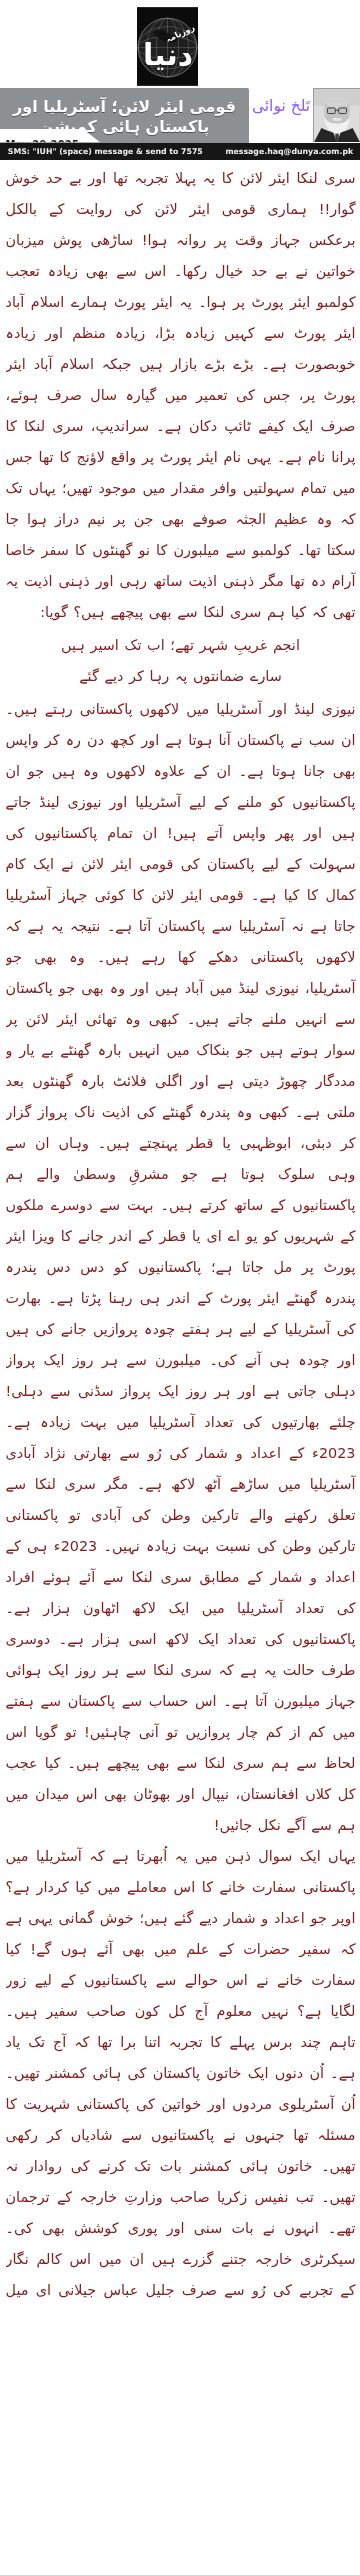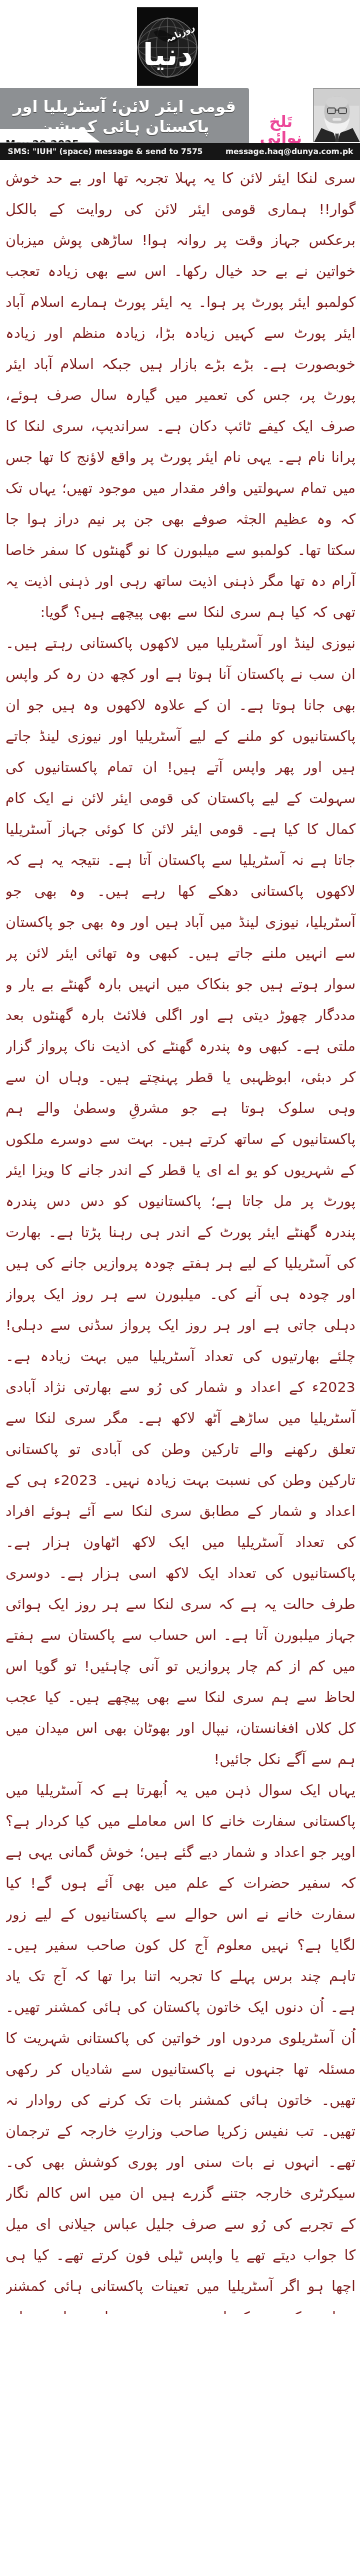--- a/index.html
+++ b/index.html
@@ -23,22 +23,22 @@
     position:absolute; left:0; top:129px; width:100px; height:31px; background:#ffffff;
     clip-path:polygon(0 0, 83px 0, 100px 13.3px, 0 13.3px);
     display:flex; align-items:center; z-index:3;
   }
   .date { font-weight:bold; font-size:10px; color:#1c1c1c; padding-left:5.5px; letter-spacing:0.2px; }
   .authorbox {
     position:absolute; left:249px; top:88px; width:64px; height:55px; background:#ffffff;
     text-align:center; overflow:hidden;
   }
   .colname {
-    font-size:15.5px; font-weight:bold; color:#ec4899; direction:rtl; unicode-bidi:plaintext;
-    margin-top:27px; line-height:1;
+    font-size:15.5px; font-weight:normal; color:#8b5cf6; direction:rtl; unicode-bidi:plaintext;
+    margin-top:11px; line-height:1;
   }
   .photo {
     position:absolute; left:313px; top:88px; width:47px; height:54px;
     border:0.6px solid #9a9a9a; box-sizing:border-box; background:#e9e9e9;
   }
   .contactbar {
     position:absolute; left:0; top:143px; width:361px; height:16.6px; background:#161616;
     color:#f2f2f2; display:flex; justify-content:space-between; align-items:center;
     font-size:7.8px; font-weight:bold; padding:0 7.8px; box-sizing:border-box; z-index:2;
   }
@@ -104,19 +104,23 @@
     </svg>
   </div>
 
   <div class="contactbar">
     <span>SMS: "IUH" (space) message &amp; send to 7575</span>
     <span>message.haq@dunya.com.pk</span>
   </div>
 
   <div class="article">
     <p>سری لنکا ایئر لائن کا یہ پہلا تجربہ تھا اور بے حد خوش گوار!! ہماری قومی ایئر لائن کی روایت کے بالکل برعکس جہاز وقت پر روانہ ہوا! ساڑھی پوش میزبان خواتین نے بے حد خیال رکھا۔ اس سے بھی زیادہ تعجب کولمبو ایئر پورٹ پر ہوا۔ یہ ایئر پورٹ ہمارے اسلام آباد ایئر پورٹ سے کہیں زیادہ بڑا، زیادہ منظم اور زیادہ خوبصورت ہے۔ بڑے بڑے بازار ہیں جبکہ اسلام آباد ایئر پورٹ پر، جس کی تعمیر میں گیارہ سال صرف ہوئے، صرف ایک کیفے ٹائپ دکان ہے۔ سراندیپ، سری لنکا کا پرانا نام ہے۔ یہی نام ایئر پورٹ پر واقع لاؤنج کا تھا جس میں تمام سہولتیں وافر مقدار میں موجود تھیں؛ یہاں تک کہ وہ عظیم الجثہ صوفے بھی جن پر نیم دراز ہوا جا سکتا تھا۔ کولمبو سے میلبورن کا نو گھنٹوں کا سفر خاصا آرام دہ تھا مگر ذہنی اذیت ساتھ رہی اور ذہنی اذیت یہ تھی کہ کیا ہم سری لنکا سے بھی پیچھے ہیں؟ گویا:</p>
+    <div class="couplet">
+      <div>انجم غریبِ شہر تھے؛ اب تک اسیر ہیں</div>
+      <div>سارے ضمانتوں پہ رہا کر دیے گئے</div>
+    </div>
     <p>نیوزی لینڈ اور آسٹریلیا میں لاکھوں پاکستانی رہتے ہیں۔ ان سب نے پاکستان آنا ہوتا ہے اور کچھ دن رہ کر واپس بھی جانا ہوتا ہے۔ ان کے علاوہ لاکھوں وہ ہیں جو ان پاکستانیوں کو ملنے کے لیے آسٹریلیا اور نیوزی لینڈ جاتے ہیں اور پھر واپس آتے ہیں! ان تمام پاکستانیوں کی سہولت کے لیے پاکستان کی قومی ایئر لائن نے ایک کام کمال کا کیا ہے۔ قومی ایئر لائن کا کوئی جہاز آسٹریلیا جاتا ہے نہ آسٹریلیا سے پاکستان آتا ہے۔ نتیجہ یہ ہے کہ لاکھوں پاکستانی دھکے کھا رہے ہیں۔ وہ بھی جو آسٹریلیا، نیوزی لینڈ میں آباد ہیں اور وہ بھی جو پاکستان سے انہیں ملنے جاتے ہیں۔ کبھی وہ تھائی ایئر لائن پر سوار ہوتے ہیں جو بنکاک میں انہیں بارہ گھنٹے بے یار و مددگار چھوڑ دیتی ہے اور اگلی فلائٹ بارہ گھنٹوں بعد ملتی ہے۔ کبھی وہ پندرہ گھنٹے کی اذیت ناک پرواز گزار کر دبئی، ابوظہبی یا قطر پہنچتے ہیں۔ وہاں ان سے وہی سلوک ہوتا ہے جو مشرقِ وسطیٰ والے ہم پاکستانیوں کے ساتھ کرتے ہیں۔ بہت سے دوسرے ملکوں کے شہریوں کو یو اے ای یا قطر کے اندر جانے کا ویزا ایئر پورٹ پر مل جاتا ہے؛ پاکستانیوں کو دس دس پندرہ پندرہ گھنٹے ایئر پورٹ کے اندر ہی رہنا پڑتا ہے۔ بھارت کی آسٹریلیا کے لیے ہر ہفتے چودہ پروازیں جانے کی ہیں اور چودہ ہی آنے کی۔ میلبورن سے ہر روز ایک پرواز دہلی جاتی ہے اور ہر روز ایک پرواز سڈنی سے دہلی! چلئے بھارتیوں کی تعداد آسٹریلیا میں بہت زیادہ ہے۔ 2023ء کے اعداد و شمار کی رُو سے بھارتی نژاد آبادی آسٹریلیا میں ساڑھے آٹھ لاکھ ہے۔ مگر سری لنکا سے تعلق رکھنے والے تارکین وطن کی آبادی تو پاکستانی تارکین وطن کی نسبت بہت زیادہ نہیں۔ 2023ء ہی کے اعداد و شمار کے مطابق سری لنکا سے آئے ہوئے افراد کی تعداد آسٹریلیا میں ایک لاکھ اٹھاون ہزار ہے۔ پاکستانیوں کی تعداد ایک لاکھ اسی ہزار ہے۔ دوسری طرف حالت یہ ہے کہ سری لنکا سے ہر روز ایک ہوائی جہاز میلبورن آتا ہے۔ اس حساب سے پاکستان سے ہفتے میں کم از کم چار پروازیں تو آنی چاہئیں! تو گویا اس لحاظ سے ہم سری لنکا سے بھی پیچھے ہیں۔ کیا عجب کل کلاں افغانستان، نیپال اور بھوٹان بھی اس میدان میں ہم سے آگے نکل جائیں!</p>
     <p>یہاں ایک سوال ذہن میں یہ اُبھرتا ہے کہ آسٹریلیا میں پاکستانی سفارت خانے کا اس معاملے میں کیا کردار ہے؟ اوپر جو اعداد و شمار دیے گئے ہیں؛ خوش گمانی یہی ہے کہ سفیر حضرات کے علم میں بھی آئے ہوں گے! کیا سفارت خانے نے اس حوالے سے پاکستانیوں کے لیے زور لگایا ہے؟ نہیں معلوم آج کل کون صاحب سفیر ہیں۔ تاہم چند برس پہلے کا تجربہ اتنا برا تھا کہ آج تک یاد ہے۔ اُن دنوں ایک خاتون پاکستان کی ہائی کمشنر تھیں۔ اُن آسٹریلوی مردوں اور خواتین کی پاکستانی شہریت کا مسئلہ تھا جنہوں نے پاکستانیوں سے شادیاں کر رکھی تھیں۔ خاتون ہائی کمشنر بات تک کرنے کی روادار نہ تھیں۔ تب نفیس زکریا صاحب وزارتِ خارجہ کے ترجمان تھے۔ انہوں نے بات سنی اور پوری کوشش بھی کی۔ سیکرٹری خارجہ جتنے گزرے ہیں ان میں اس کالم نگار کے تجربے کی رُو سے صرف جلیل عباس جیلانی ای میل کا جواب دیتے تھے یا واپس ٹیلی فون کرتے تھے۔ کیا ہی اچھا ہو اگر آسٹریلیا میں تعینات پاکستانی ہائی کمشنر وضاحت کر دیں کہ اس ضمن میں سفارت خانے نے اب تک کیا کوششیں کی ہیں اور آئندہ کا پلان کیا ہے؟ آخر پاکستان کی قومی ایئر لائن آسٹریلیا اور نیوزی لینڈ کے پاکستانیوں سے کیوں ناراض ہے؟ ناراض کیا ہو گی! ناراض ہونے کی سکت ہی کہاں ہے! ہماری قومی ایئر لائن تو سانس لینے کے لیے خود آکسیجن سلنڈر کی محتاج ہے۔ یہ آکسیجن ہم پاکستانیوں کے خون پسینے کی کمائی سے ہر سال حکومت مہیا کر رہی ہے۔ جہاز چلیں یا نہ چلیں، قومی ایئر لائن میں کام کرنے والے ملازمین خوب مزے کر رہے ہیں! بڑی بڑی تنخواہیں، الاؤنسز، گاڑیاں، مراعات کے موٹے موٹے پیکیج، مفت کے سفر! یہ سفید ہاتھی چلتا ہے نہ جان چھوڑتا ہے۔ آئے دن خبریں سنتے ہیں اور پڑھتے ہیں کہ قومی ایئر لائن کے ماتھے پر ''فار سیل'' کا بورڈ لگا ہے مگر بِک نہیں رہی! کیوں نہیں بِک رہی؟ اس لیے کہ حکومت کی نیت درست نہیں۔ حکومت بیچنا چاہتی ہی نہیں! یہ مفادات کا معاملہ ہے! (نگران حکومت کے وزیر نجکاری کے بیانات اور سوالات اس ضمن میں قابلِ غور ہیں!) قومی ایئر لائن میں کام کرنے والوں کی اکثریت سیاسی بنیادوں پر بھرتی ہوئی ہے۔ سیاسی پارٹیوں کے چہیتے اس میں ٹھنسے ہوئے ہیں۔ ہم سب جانتے ہیں کہ کئی دہائیوں تک اس کی ملازمتیں پچھلے دروازے پر بانٹی جاتی رہیں! ملازموں کی اکثریت کے سر پر طاقتور شخصیات کا ہاتھ ہے۔ چنانچہ ایئر لائن نے فروخت نہیں ہونا۔ یہ اسی طرح حکومتی امداد کے سہارے بیساکھیاں گھسیٹتی رہے گی۔ عوام اور آئی ایم ایف کی آنکھوں میں دھول جھونکنے کے لیے فروخت کے اشتہار لگتے رہیں گے۔ اس کی یونینیں دندناتی رہیں گی۔ مراعات کے مزے لیے جاتے رہیں گے۔ قومی خزانہ اس کے بوجھ تلے سسکتا، دہرا ہوتا رہے گا! پاکستانی مسافر دوسری ایئر لائنوں پر دھکے کھاتے رہیں گے۔ بنکاک، ابوظہبی، دوحہ، دبئی، کولمبو اور استنبول کے ہوائی اڈوں پر رُلتے رہیں گے۔</p>
 
   </div>
 
 </div>
 
 
 </body></html>

